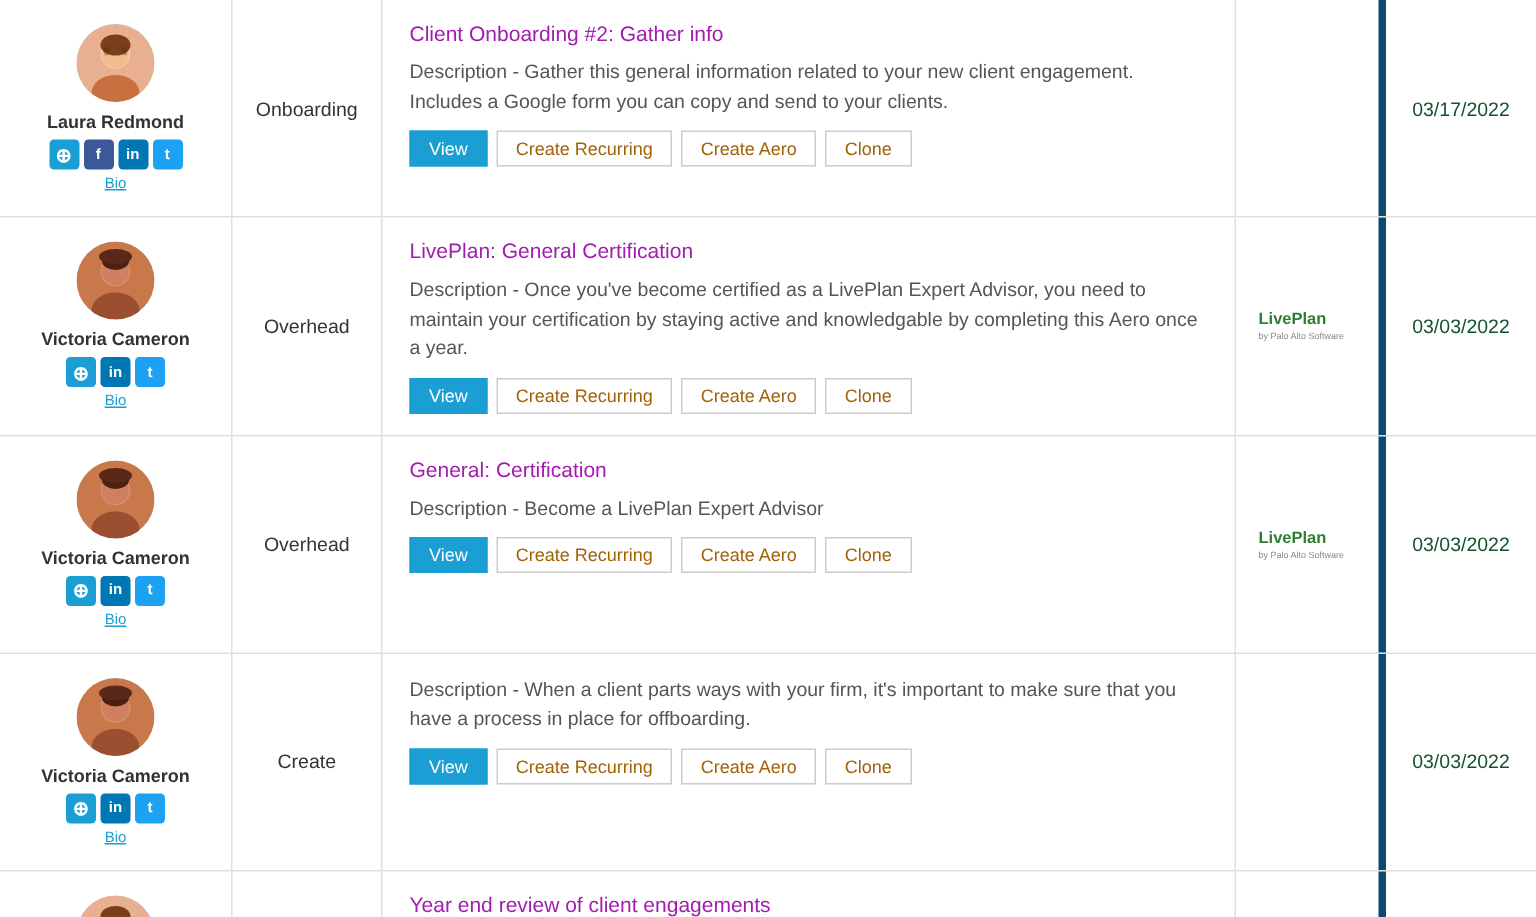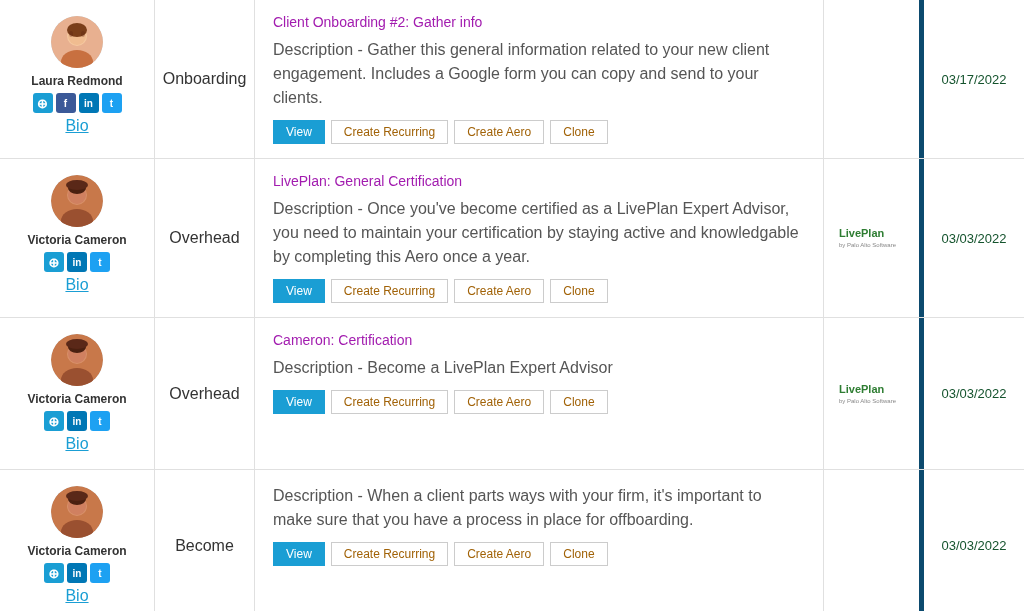--- a/index.html
+++ b/index.html
@@ -57,49 +57,49 @@
       border-radius: 3px;
       display: flex;
       align-items: center;
       justify-content: center;
       font-size: 10px;
       font-weight: bold;
       color: #fff;
       cursor: pointer;
     }
     .bio-link {
-      font-size: 16px;
+      font-size: 10px;
       color: #1a9ed4;
       text-decoration: underline;
       cursor: pointer;
     }
     .col-category {
       width: 100px;
       min-width: 100px;
       display: flex;
       align-items: center;
       justify-content: center;
       padding: 12px 8px;
       border-right: 1px solid #e0e0e0;
-      font-size: 16px;
+      font-size: 13px;
       color: #333;
     }
     .col-content {
       flex: 1;
       padding: 14px 18px;
       border-right: 1px solid #e0e0e0;
     }
     .content-title {
       font-size: 14px;
       font-weight: normal;
       color: #a21caf;
       margin-bottom: 8px;
     }
     .content-description {
-      font-size: 16px;
+      font-size: 13px;
       color: #555;
       line-height: 1.5;
       margin-bottom: 10px;
     }
     .btn-group {
       display: flex;
       gap: 6px;
       flex-wrap: wrap;
     }
     .btn {
@@ -234,21 +234,21 @@
         <div class="user-name">Victoria Cameron</div>
         <div class="social-icons">
           <div class="social-icon" style="background: rgb(26, 158, 212); font-size: 13px;">⊕</div>
           <div class="social-icon" style="background: rgb(0, 119, 181);">in</div>
           <div class="social-icon" style="background: rgb(29, 161, 242);">t</div>
         </div>
         <div class="bio-link">Bio</div>
       </div>
       <div class="col-category">Overhead</div>
       <div class="col-content">
-        <div class="content-title">Cameron: Certification</div>
+        <div class="content-title">General: Certification</div>
         <div class="content-description">Description - Become a LivePlan Expert Advisor</div>
         <div class="btn-group">
           <button class="btn btn-view">View</button>
           <button class="btn btn-outline">Create Recurring</button>
           <button class="btn btn-outline">Create Aero</button>
           <button class="btn btn-outline">Clone</button>
         </div>
       </div>
       <div class="col-logo">
         <div class="liveplan-logo">
@@ -271,21 +271,21 @@
         <ellipse cx="26" cy="10" rx="11" ry="5" fill="#5a2818"></ellipse>
       </svg></div>
         <div class="user-name">Victoria Cameron</div>
         <div class="social-icons">
           <div class="social-icon" style="background: rgb(26, 158, 212); font-size: 13px;">⊕</div>
           <div class="social-icon" style="background: rgb(0, 119, 181);">in</div>
           <div class="social-icon" style="background: rgb(29, 161, 242);">t</div>
         </div>
         <div class="bio-link">Bio</div>
       </div>
-      <div class="col-category">Become</div>
+      <div class="col-category">Create</div>
       <div class="col-content">
         <div class="content-description">Description - When a client parts ways with your firm, it's important to make sure that you have a process in place for offboarding.</div>
         <div class="btn-group">
           <button class="btn btn-view">View</button>
           <button class="btn btn-outline">Create Recurring</button>
           <button class="btn btn-outline">Create Aero</button>
           <button class="btn btn-outline">Clone</button>
         </div>
       </div>
       <div class="col-logo"></div>

